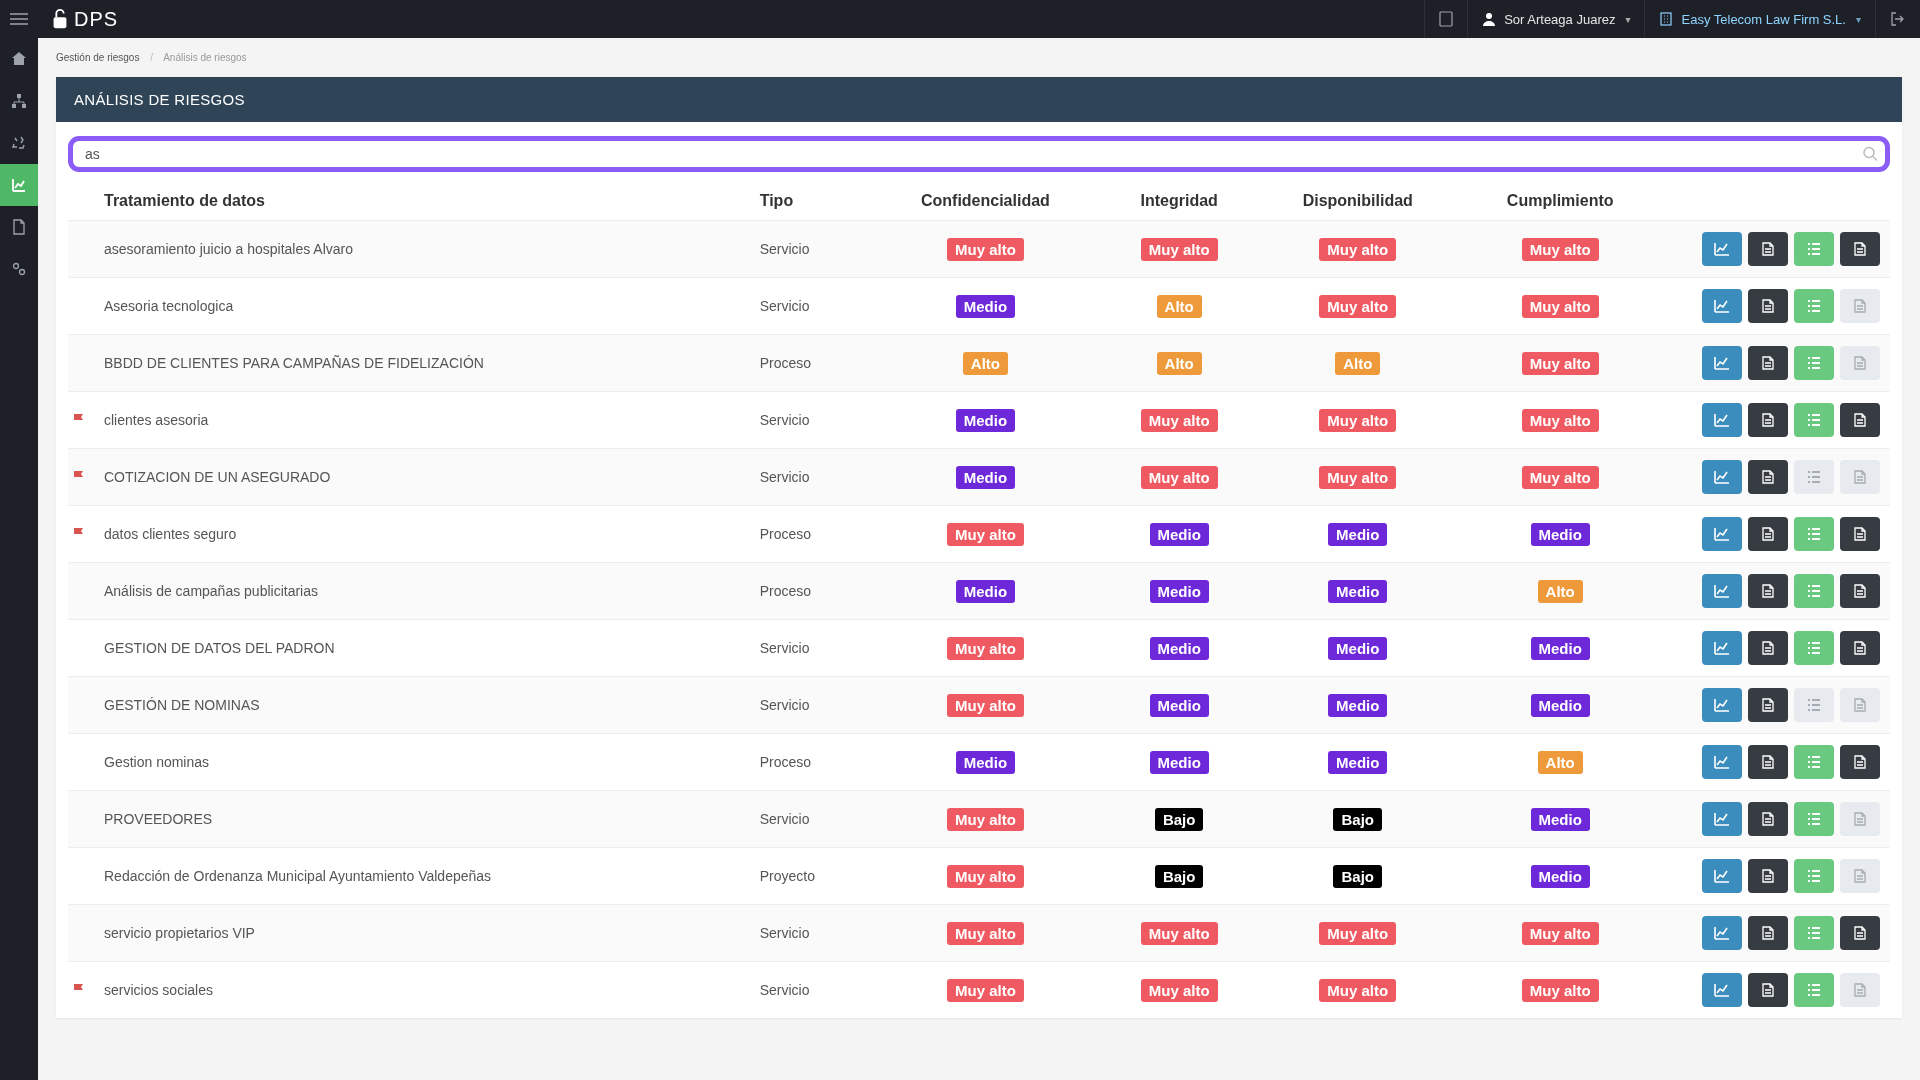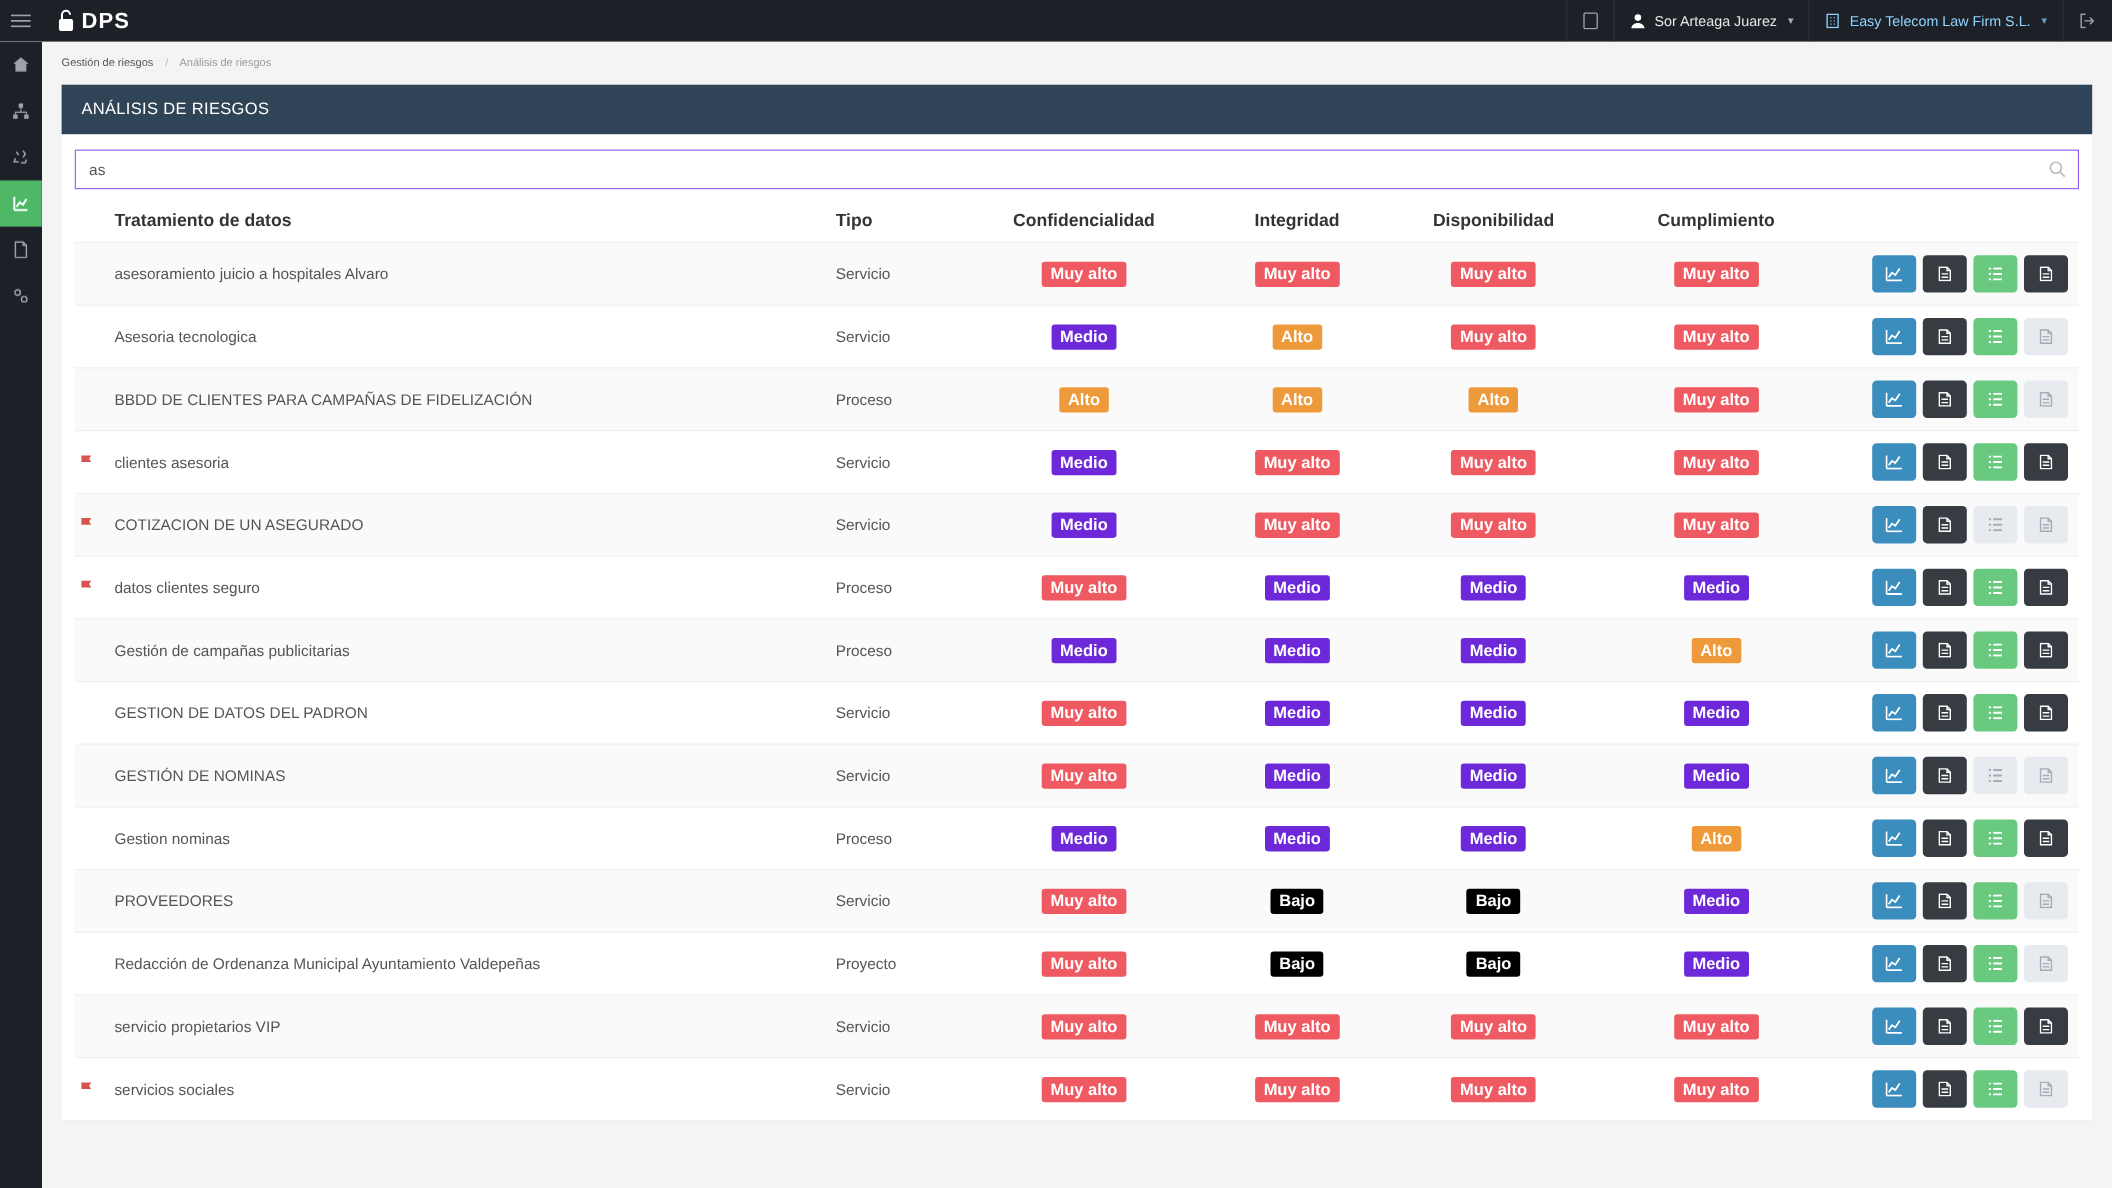--- a/index.html
+++ b/index.html
@@ -1,21 +1,21 @@
 <!DOCTYPE html>
 <html><head>
 <meta charset="utf-8">
 <style>
   * { margin:0; padding:0; box-sizing:border-box; font-family:"Helvetica Neue",Arial,sans-serif; }
   body { background:#f4f4f4; color:#555; font-size:14px; overflow:hidden; }
 
   
   .topbar { height:38px; background:#1d2127; display:flex; align-items:center; color:#c5c7cc; }
   .topbar .menu-btn { width:38px; height:38px; display:flex; align-items:center; justify-content:center; cursor:pointer; }
-  .topbar .logo { display:flex; align-items:center; padding:0 12px; font-weight:700; color:#fff; font-size:20px; letter-spacing:1px; }
+  .topbar .logo { display:flex; align-items:center; padding:0 12px; font-weight:400; color:#fff; font-size:20px; letter-spacing:1px; }
   .topbar .logo svg { margin-right:4px; }
   .topbar .right { margin-left:auto; display:flex; align-items:stretch; height:100%; }
   .topbar .right .tb-item { display:flex; align-items:center; padding:0 14px; border-left:1px solid #2c3138; cursor:pointer; font-size:13px; color:#e5e5e5; }
   .topbar .right .tb-item.org { color:#8fd3ff; }
   .topbar .right .tb-item .ico { margin-right:8px; display:inline-flex; }
   .topbar .right .tb-item .caret { margin-left:10px; font-size:10px; opacity:.7; }
 
   
   .sidebar { position:fixed; left:0; top:38px; bottom:0; width:38px; background:#1d2127; display:flex; flex-direction:column; }
   .sidebar a { height:42px; display:flex; align-items:center; justify-content:center; color:#9ea2a9; cursor:pointer; text-decoration:none; }
@@ -26,21 +26,21 @@
   .breadcrumbs { padding:14px 0; font-size:10px; color:#888; }
   .breadcrumbs .sep { padding:0 8px; color:#bbb; }
   .breadcrumbs .bc1 { color:#555; }
   .breadcrumbs .bc2 { color:#999; }
 
   .panel { background:#fff; box-shadow:0 1px 2px rgba(0,0,0,.06); }
   .panel .panel-header { background:#2f4456; color:#fff; padding:14px 18px; font-size:15px; font-weight:500; letter-spacing:.3px; }
 
   .panel .search-wrap { padding:14px 12px 10px; }
   .search-box { position:relative; }
-  .search-box input { width:100%; height:36px; border:1px solid #8b5cf6; border-radius:0; padding:8px 40px 8px 12px; font-size:14px; color:#555; outline:none; }
+  .search-box input { width:100%; height:36px; border:5px solid #8b5cf6; border-radius:11px; padding:8px 40px 8px 12px; font-size:14px; color:#555; outline:none; }
   .search-box .sicon { position:absolute; right:12px; top:50%; transform:translateY(-50%); color:#bbb; }
 
   table.risk { width:calc(100% - 24px); margin:0 12px; border-collapse:collapse; }
   table.risk th { text-align:left; font-weight:700; color:#333; font-size:16px; padding:10px 8px; white-space:nowrap; }
   table.risk th:first-child { width:28px; }
   table.risk th.center { text-align:center; }
   table.risk td { padding:11px 8px; border-top:1px solid #eee; background:#fafafb; font-size:14px; color:#555; }
   table.risk tr:nth-child(even) td { background:#fff; }
   table.risk td.center { text-align:center; }
   table.risk td.flag { padding-left:4px; width:28px; }
@@ -397,21 +397,21 @@
                   <svg width="12" height="14" viewBox="0 0 12 14" fill="none" stroke="currentColor" stroke-width="1.3">
                     <path d="M1 1h7l3 3v9H1z"></path>
                     <path d="M8 1v3h3M3 7h6M3 10h6"></path>
                   </svg>
                 </button>
               </div>
             </td>
           </tr>
           <tr>
             <td class="flag"></td>
-            <td>Gestión de campañas publicitarias</td>
+            <td>Análisis de campañas publicitarias</td>
             <td>Proceso</td>
             <td class="center"><span class="badge lvl-medio">Medio</span></td>
             <td class="center"><span class="badge lvl-medio">Medio</span></td>
             <td class="center"><span class="badge lvl-medio">Medio</span></td>
             <td class="center"><span class="badge lvl-alto">Alto</span></td>
             <td>
               <div class="actions">
                 <button class="btn btn-info">
                   <svg width="16" height="14" viewBox="0 0 16 14" fill="none" stroke="currentColor" stroke-width="1.6">
                     <path d="M1 13V1M1 13h14M3 10l3-4 3 2 4-6"></path>

